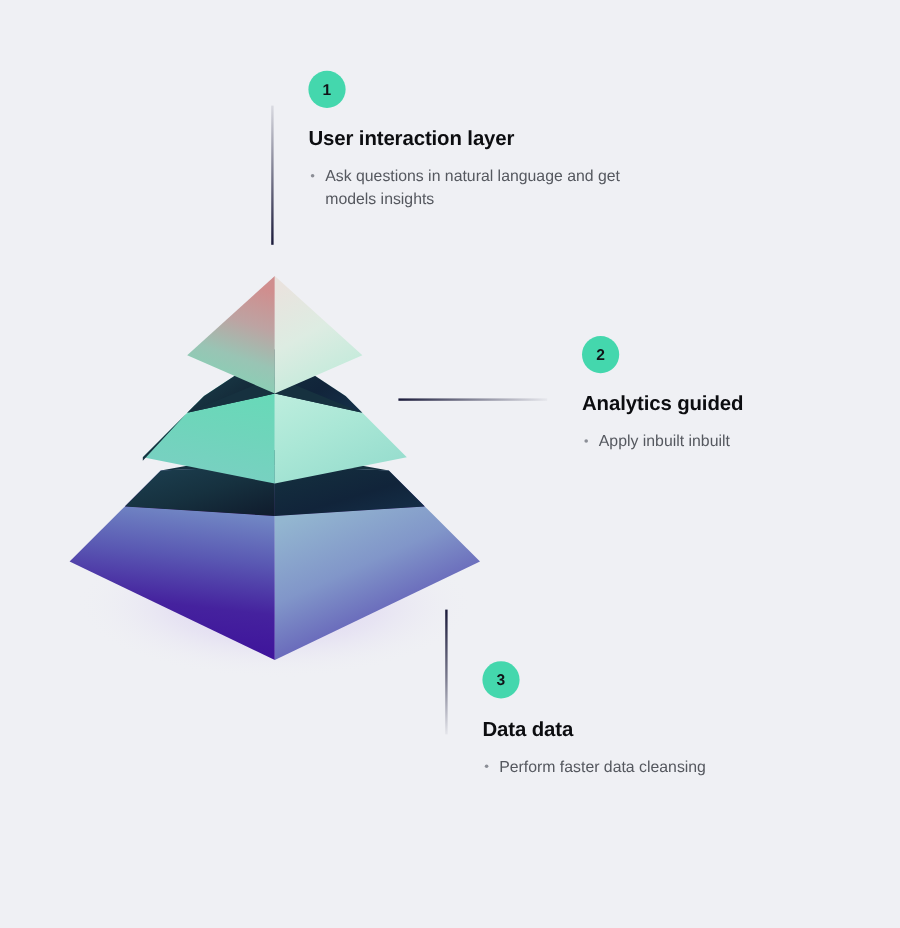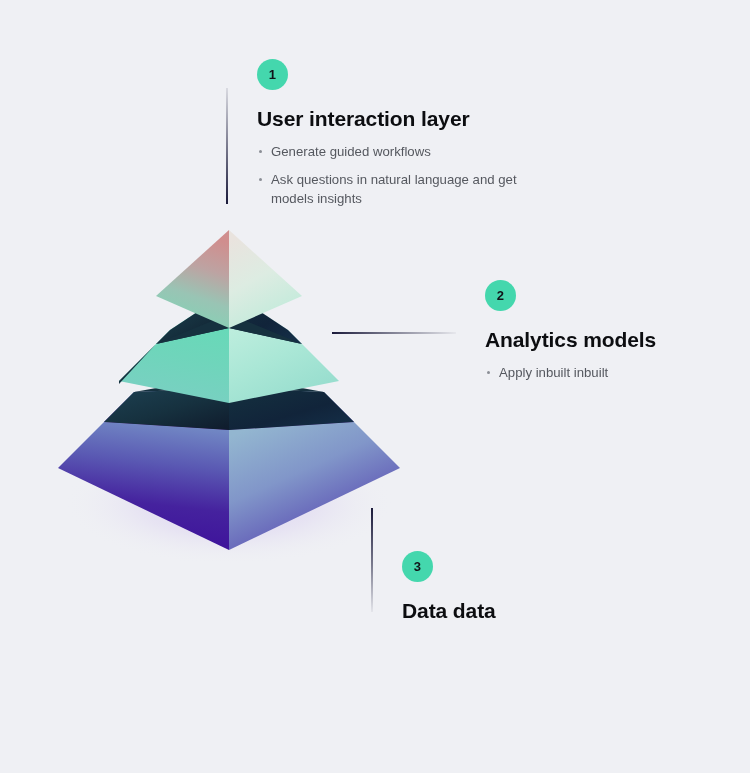--- a/index.html
+++ b/index.html
@@ -82,21 +82,21 @@
     font-size: 13px;
     font-weight: bold;
     display: flex;
     align-items: center;
     justify-content: center;
     line-height: 1;
     letter-spacing: 0.2px;
   }
   .heading {
     margin-top: 16px;
-    font-size: 21px;
+    font-size: 17px;
     font-weight: bold;
     color: #0c0d10;
     letter-spacing: -0.1px;
     line-height: 1.2;
   }
   .bullets {
     margin: 12px 0 0 0;
     padding: 0;
     list-style: none;
   }
@@ -211,33 +211,33 @@
   </div>
 
   <div class="conn-v conn-v-1"></div>
   <div class="conn-h-2"></div>
   <div class="conn-v conn-v-3"></div>
 
   <div class="block block-1">
     <div class="badge">1</div>
     <div class="heading">User interaction layer</div>
     <ul class="bullets">
-      <li><span class="dot"></span><span>Generate guided workflows</span></li>
       <li><span class="dot"></span><span>Ask questions in natural language and get models insights</span></li>
     </ul>
   </div>
 
   <div class="block block-2">
     <div class="badge">2</div>
-    <div class="heading">Analytics models</div>
+    <div class="heading">Analytics guided</div>
     <ul class="bullets">
       <li><span class="dot"></span><span>Apply inbuilt inbuilt</span></li>
     </ul>
   </div>
 
   <div class="block block-3">
     <div class="badge">3</div>
     <div class="heading">Data data</div>
     <ul class="bullets">
+      <li><span class="dot"></span><span>Perform faster data cleansing</span></li>
     </ul>
   </div>
 
 </div>
 
 </body></html>

